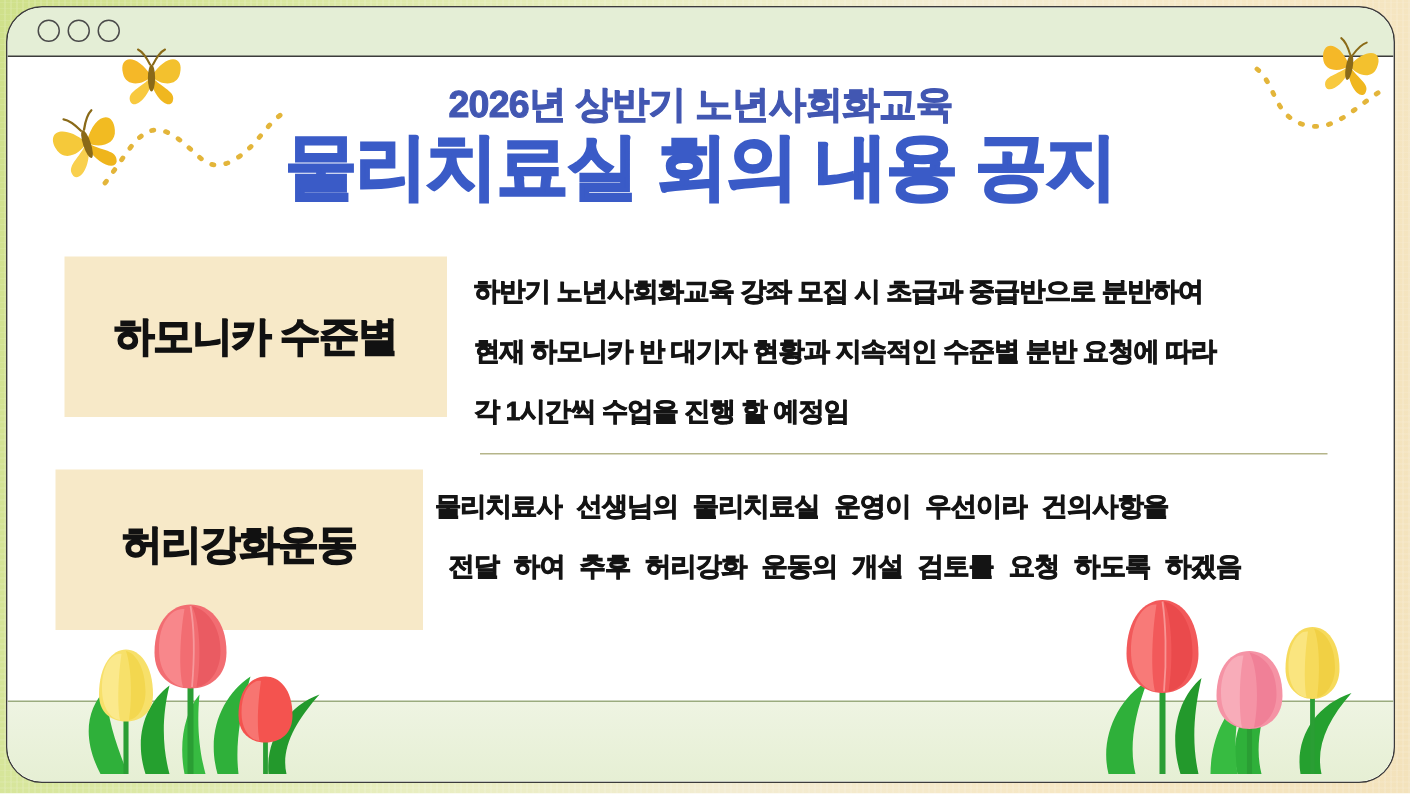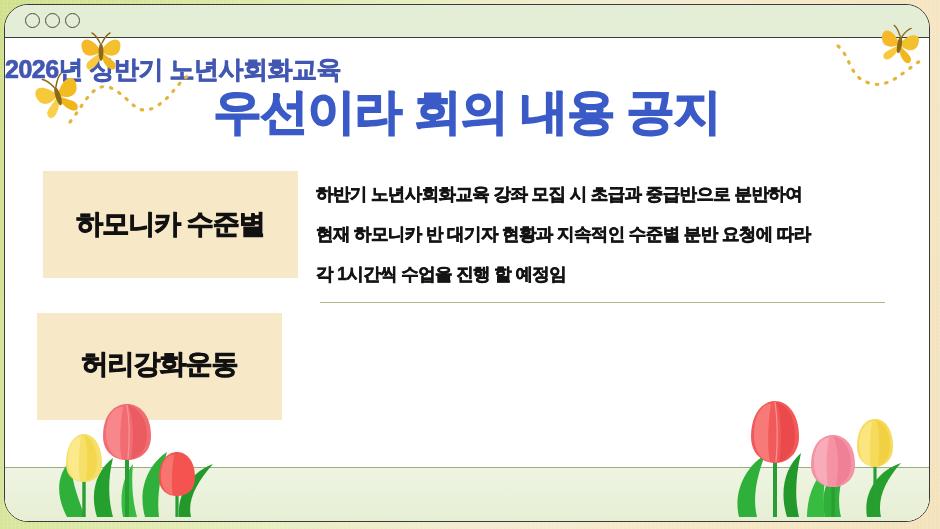--- a/index.html
+++ b/index.html
@@ -43,21 +43,21 @@
   .footerbar{
     position:absolute;left:0;bottom:0;width:100%;height:54px;
     background:linear-gradient(180deg,#eef4e2 0%,#e6efd4 100%);
     border-top:1.4px solid #9aab7e;
     box-sizing:border-box;
   }
   .canvas{position:absolute;left:0;top:33px;right:0;bottom:0;background:#fff;}
 
   
   .subtitle{
-    position:absolute;left:0;right:0;top:48px;text-align:left;
+    position:absolute;left:0;right:0;top:48px;text-align:center;
     font-size:25px;font-weight:bold;letter-spacing:-0.5px;
     color:#4257b2;
     -webkit-text-stroke:0.7px #4257b2;
   }
   .title{
     position:absolute;left:0;right:0;top:79px;text-align:center;
     font-size:48px;font-weight:bold;letter-spacing:-1px;
     color:#3a5bc7;
     -webkit-text-stroke:1.6px #3a5bc7;
     line-height:1.15;
@@ -129,38 +129,42 @@
 
     <div class="titlebar">
       <div class="dots">
         <span class="dot"></span>
         <span class="dot"></span>
         <span class="dot"></span>
       </div>
     </div>
 
     <div class="subtitle">2026년 상반기 노년사회화교육</div>
-    <div class="title">우선이라 회의 내용 공지</div>
+    <div class="title">물리치료실 회의 내용 공지</div>
 
     <div class="row row1">
       <div class="label-box lb1">
         <span>하모니카 수준별</span>
       </div>
       <div class="body-col bc1">
         <div class="body-line">하반기 노년사회화교육 강좌 모집 시 초급과 중급반으로 분반하여</div>
         <div class="body-line">현재 하모니카 반 대기자 현황과 지속적인 수준별 분반 요청에 따라</div>
         <div class="body-line">각 1시간씩 수업을 진행 할 예정임</div>
       </div>
     </div>
 
     <div class="divider"></div>
 
     <div class="row row2">
       <div class="label-box lb2">
         <span>허리강화운동</span>
+      </div>
+      <div class="body-col bc2">
+        <div class="body-line">물리치료사 선생님의 물리치료실 운영이 우선이라  건의사항을</div>
+        <div class="body-line indent">전달 하여 추후 허리강화 운동의 개설 검토를 요청 하도록 하겠음</div>
       </div>
     </div>
 
     <div class="footerbar"></div>
 
     <div class="trail" style="left:60px;top:55px;">
       <svg width="130" height="70" viewBox="0 0 130 70">
         <path d="M5 62 C 22 40, 30 18, 50 30 C 68 41, 72 58, 92 46 C 108 36, 112 22, 126 14" fill="none" stroke="#e3b53a" stroke-width="3.2" stroke-linecap="round" stroke-dasharray="1.5 8"></path>
       </svg>
     </div>

